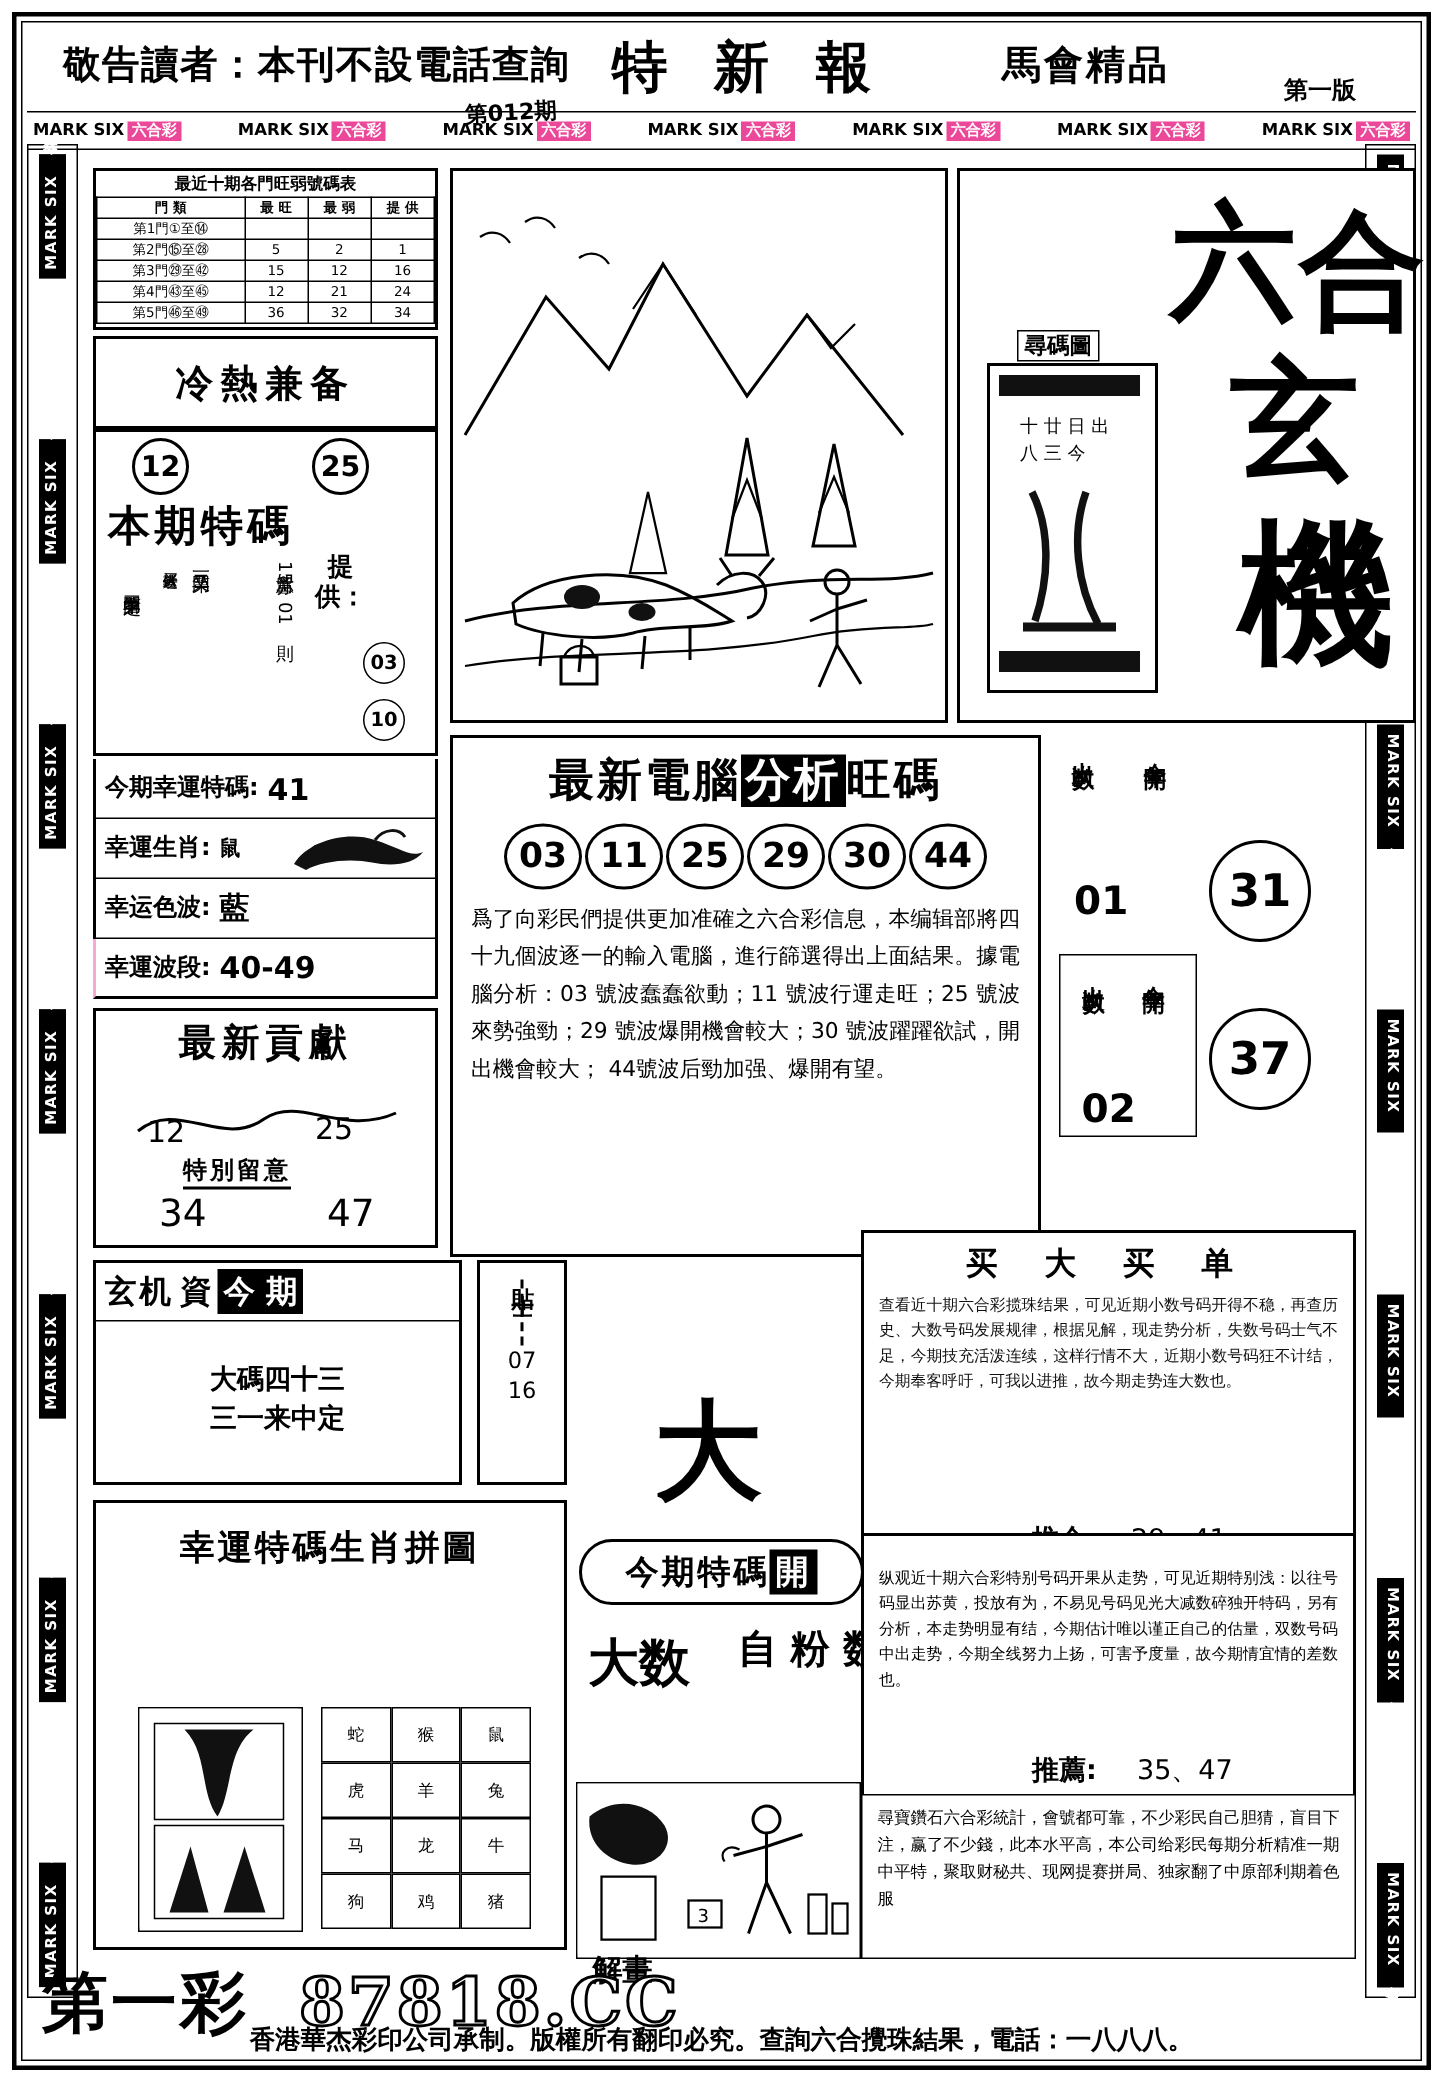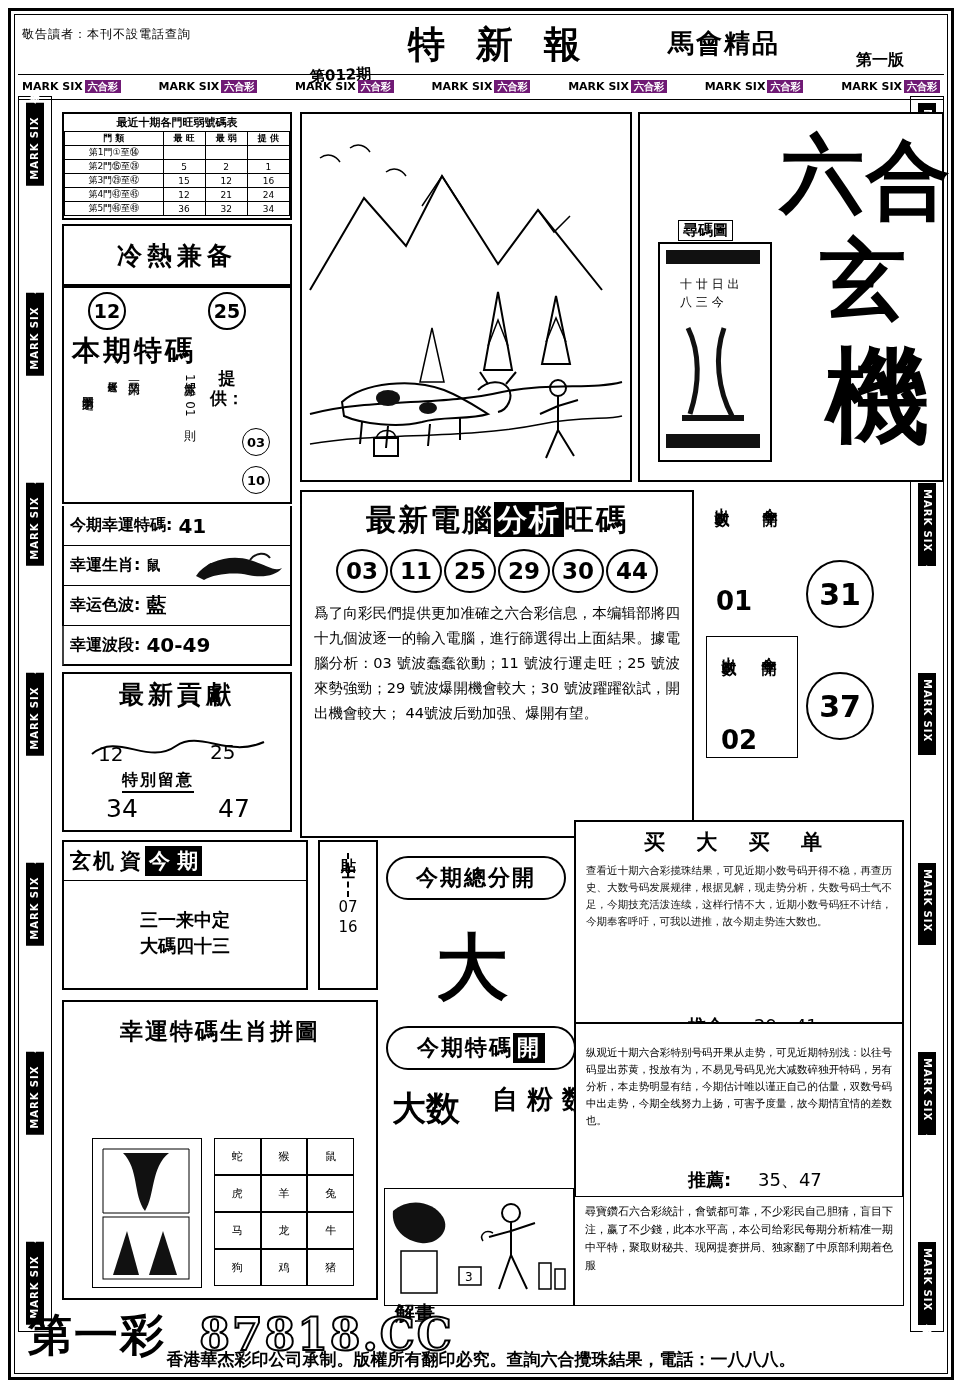--- a/index.html
+++ b/index.html
@@ -15,33 +15,33 @@
   .rail{position:absolute;top:96px;width:34px;height:1236px;border:1px solid #000;box-sizing:border-box;
         display:flex;flex-direction:column;justify-content:space-between;align-items:center;padding:6px 0;}
   .rail.left{left:18px;}
   .rail.right{right:18px;}
   .rail span{writing-mode:vertical-rl;font-size:10px;font-weight:bold;letter-spacing:1px;
              background:#000;color:#fff;padding:6px 2px;white-space:nowrap;}
   .rail.left span{transform:rotate(180deg);}
 
   
   .masthead{position:absolute;left:18px;top:18px;width:926px;height:52px;}
-  .mh-left{position:absolute;left:4px;top:8px;font-size:12px;font-weight:normal;letter-spacing:1px;}
+  .mh-left{position:absolute;left:24px;top:8px;font-size:25px;font-weight:bold;letter-spacing:1px;}
   .mh-title{position:absolute;left:390px;top:2px;font-size:37px;font-weight:bold;letter-spacing:9px;
             font-family:"DejaVu Serif","Liberation Serif",serif;}
   .mh-sub{position:absolute;left:650px;top:8px;font-size:26px;font-weight:bold;letter-spacing:2px;
           font-family:"DejaVu Serif","Liberation Serif",serif;}
   .mh-ed{position:absolute;left:838px;top:32px;font-size:16px;font-weight:bold;}
   .mh-issue{position:absolute;left:292px;top:48px;font-size:15px;font-weight:bold;transform:rotate(-3deg);}
 
   
   .banner{position:absolute;left:18px;top:74px;width:926px;height:26px;border-top:1px solid #000;border-bottom:1px solid #000;
           display:flex;align-items:center;justify-content:space-between;padding:0 4px;box-sizing:border-box;}
   .banner .bi{font-size:11px;font-weight:bold;letter-spacing:0px;white-space:nowrap;}
-  .banner .bi b{background:#701a75;color:#fff;padding:1px 3px;margin-left:2px;font-size:10px;}
+  .banner .bi b{background:#ec4899;color:#fff;padding:1px 3px;margin-left:2px;font-size:10px;}
 
   
   .box{position:absolute;border:2px solid #000;box-sizing:border-box;background:#fff;}
   .thin{border-width:1px;}
 
   
   #tbl-wang{left:62px;top:112px;width:230px;height:108px;}
   #tbl-wang table{width:100%;border-collapse:collapse;font-size:9px;}
   #tbl-wang caption{font-size:11px;font-weight:bold;padding:1px 0;}
   #tbl-wang td,#tbl-wang th{border:1px solid #000;text-align:center;padding:0;height:12px;font-size:9px;}
@@ -259,21 +259,21 @@
         <path d="M6 26 C16 10 42 4 60 10 C76 15 84 22 92 18 C86 26 72 28 58 25 C44 22 24 24 14 30 Z" fill="#111"></path>
         <circle cx="22" cy="18" r="5" fill="#111"></circle>
         <path d="M60 10 C66 2 76 2 80 8" stroke="#111" stroke-width="2" fill="none"></path>
       </svg>
     </span>
   </div>
   <div class="lrow" style="top:586px;border-left:2px solid #000;border-right:2px solid #000;">
     <span>幸运色波:</span>
     <span class="val">藍</span>
   </div>
-  <div class="lrow" style="top:626px;border-left:2px solid #404040;border-right:2px solid #000;border-bottom:2px solid #000;">
+  <div class="lrow" style="top:626px;border-left:2px solid #f9a8d4;border-right:2px solid #000;border-bottom:2px solid #000;">
     <span>幸運波段:</span>
     <span class="val">40-49</span>
   </div>
 
   <div class="box" id="zuixin">
     <div class="hd">最新貢獻</div>
     <div class="n1">12</div>
     <div class="n2">25</div>
     <svg class="abs" style="left:24px;top:58px;" width="180" height="34">
       <path d="M4 22 C30 0 60 34 88 14 C112 -2 140 26 176 10" stroke="#000" stroke-width="2" fill="none"></path>
@@ -283,22 +283,22 @@
     <div class="n4">47</div>
   </div>
 
   <div class="box" id="xuanji">
     <div class="bar">
       <span class="a">玄机</span>
       <span class="a" style="margin-left:4px;">資</span>
       <span class="inv">今 期</span>
     </div>
     <div class="body">
+      <div>大碼四十三</div>
       <div>三一来中定</div>
-      <div>大碼四十三</div>
     </div>
   </div>
 
   <div class="box" id="zhangong">
     <span class="vt">貼 士</span>
     <div class="dash"></div>
     <div class="n">07</div>
     <div class="n">16</div>
   </div>
 
@@ -415,23 +415,20 @@
 
   <div class="box thin" style="left:706px;top:636px;width:92px;height:122px;">
     <div class="statlbl abs" style="left:12px;top:8px;">出次數</div>
     <div class="statlbl abs" style="left:52px;top:8px;">今年開</div>
     <div class="statnum abs" style="left:14px;top:88px;">02</div>
   </div>
   <div class="statblk" style="left:806px;top:672px;">
     <div class="bigcirc">37</div>
   </div>
 
-  <div class="pill" style="left:386px;top:856px;width:176px;">
-    <span>今期總分開</span>
-  </div>
   <div class="bigchar abs" style="left:436px;top:920px;font-size:72px;">大</div>
   <div class="pill" style="left:386px;top:1026px;width:186px;">
     <span>今期特碼</span>
       <span class="inv">開</span>
   </div>
   <div class="bigchar abs" style="left:392px;top:1086px;font-size:34px;">大数</div>
   <div class="bigchar abs" style="left:492px;top:1082px;font-size:26px;">自 粉 数</div>
 
   <div class="box" id="maidamaidan">
     <div class="hd">买 大 买 单</div>

